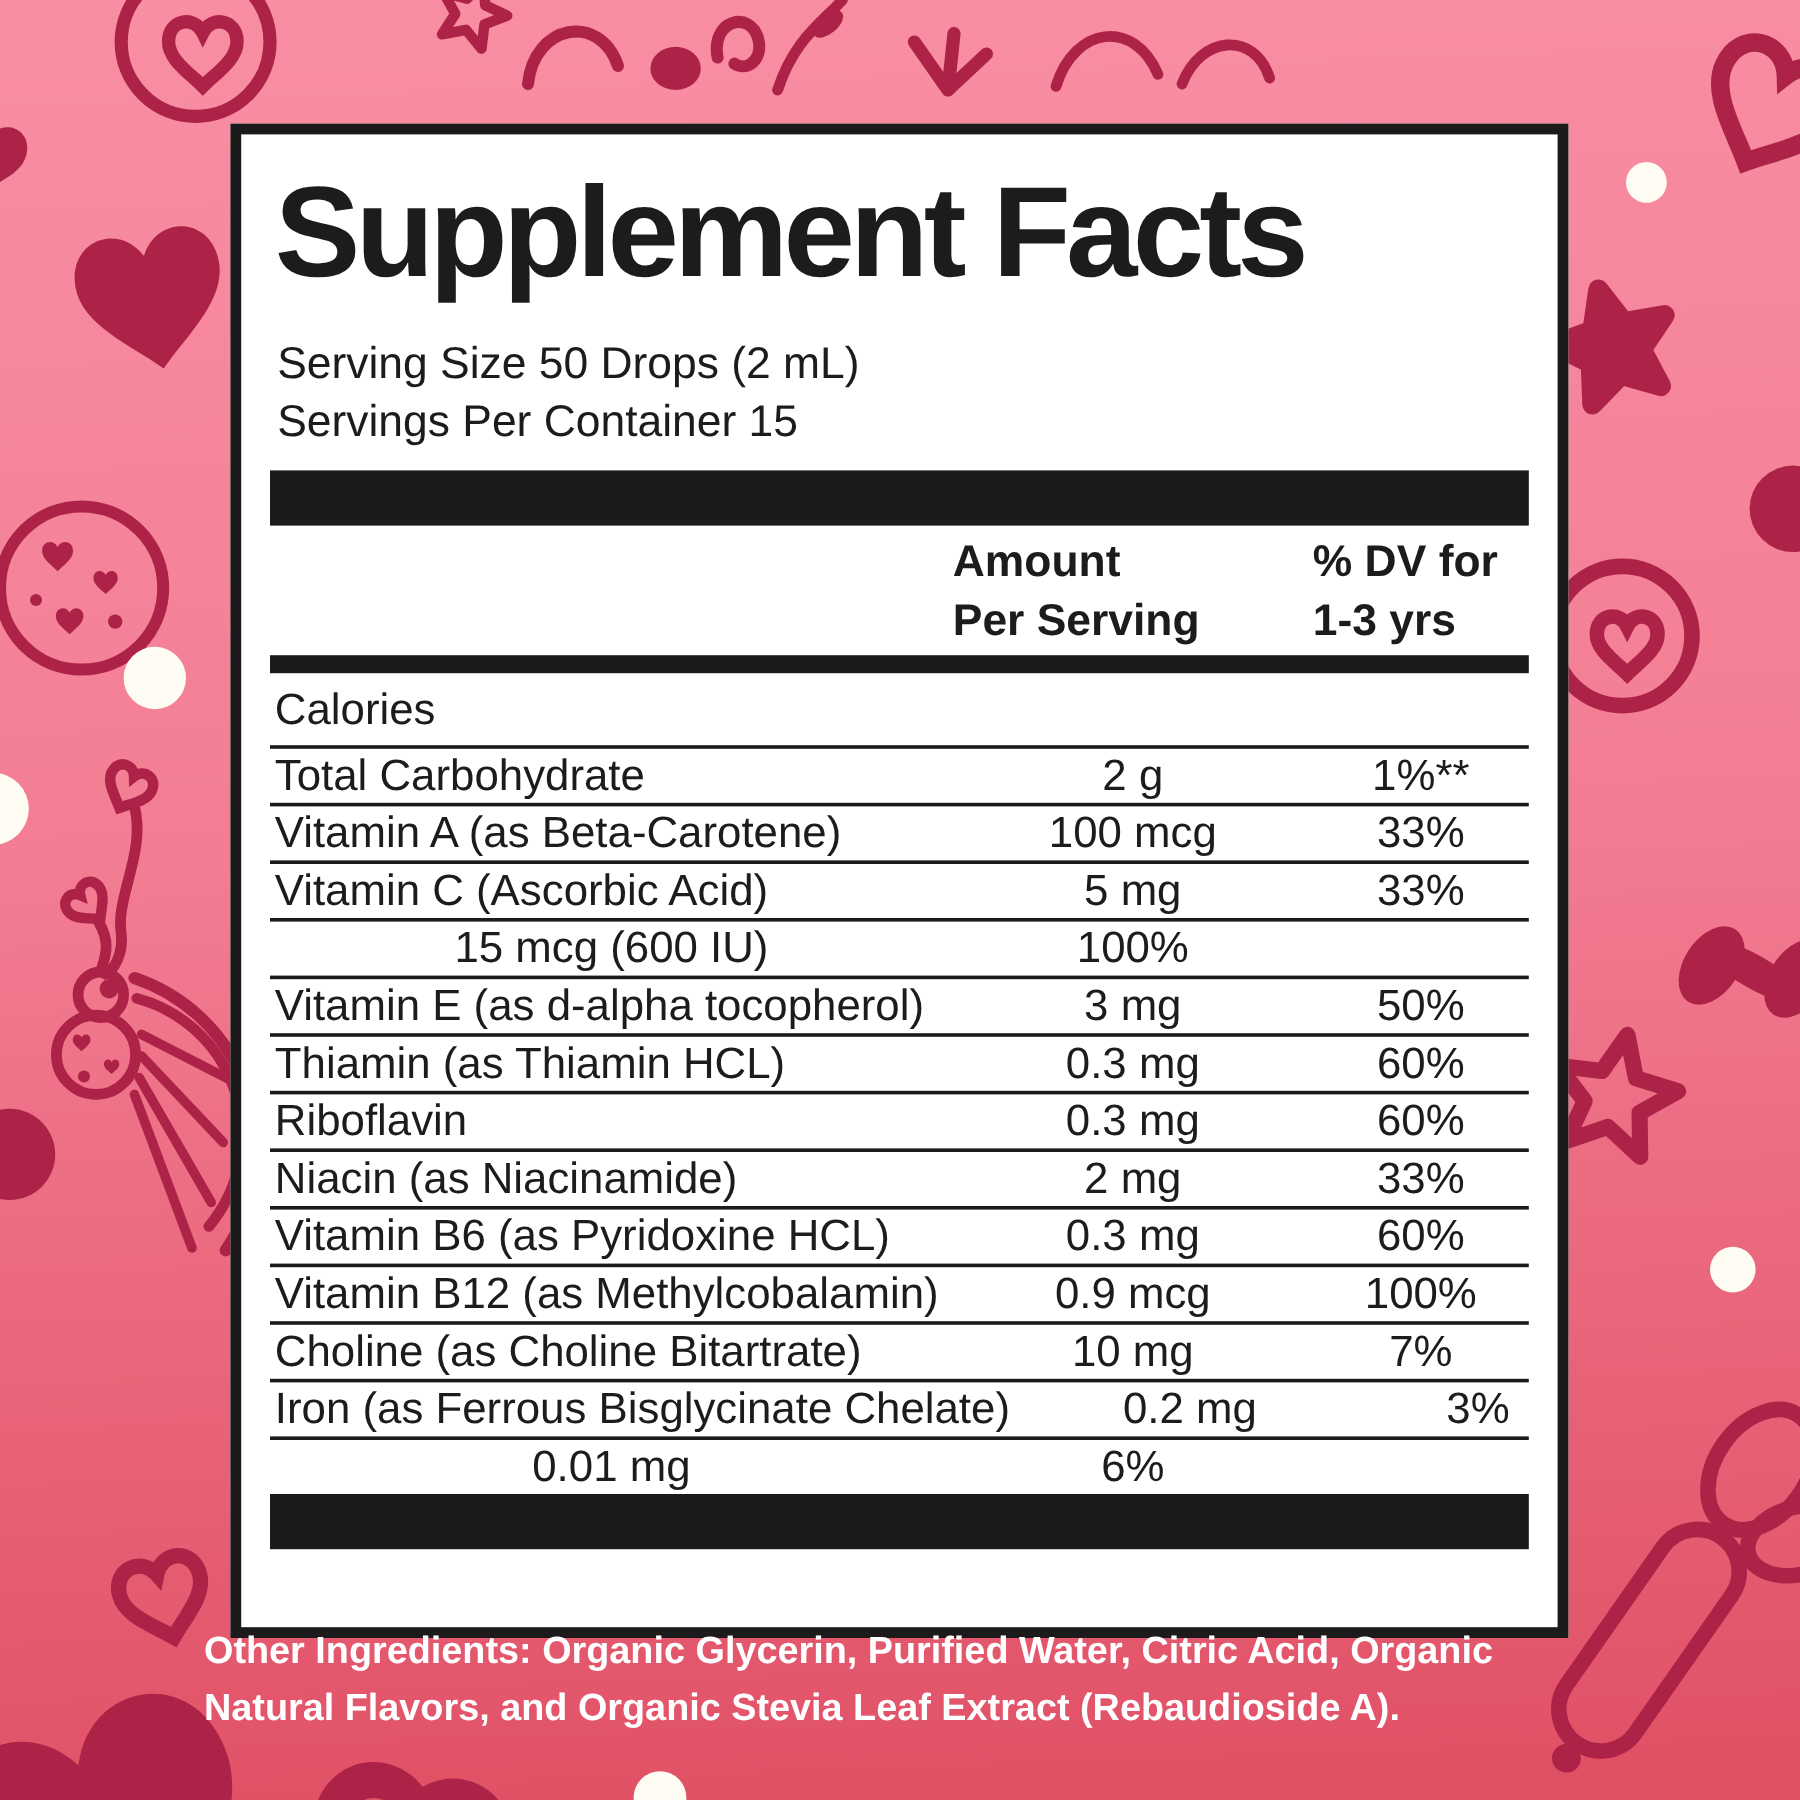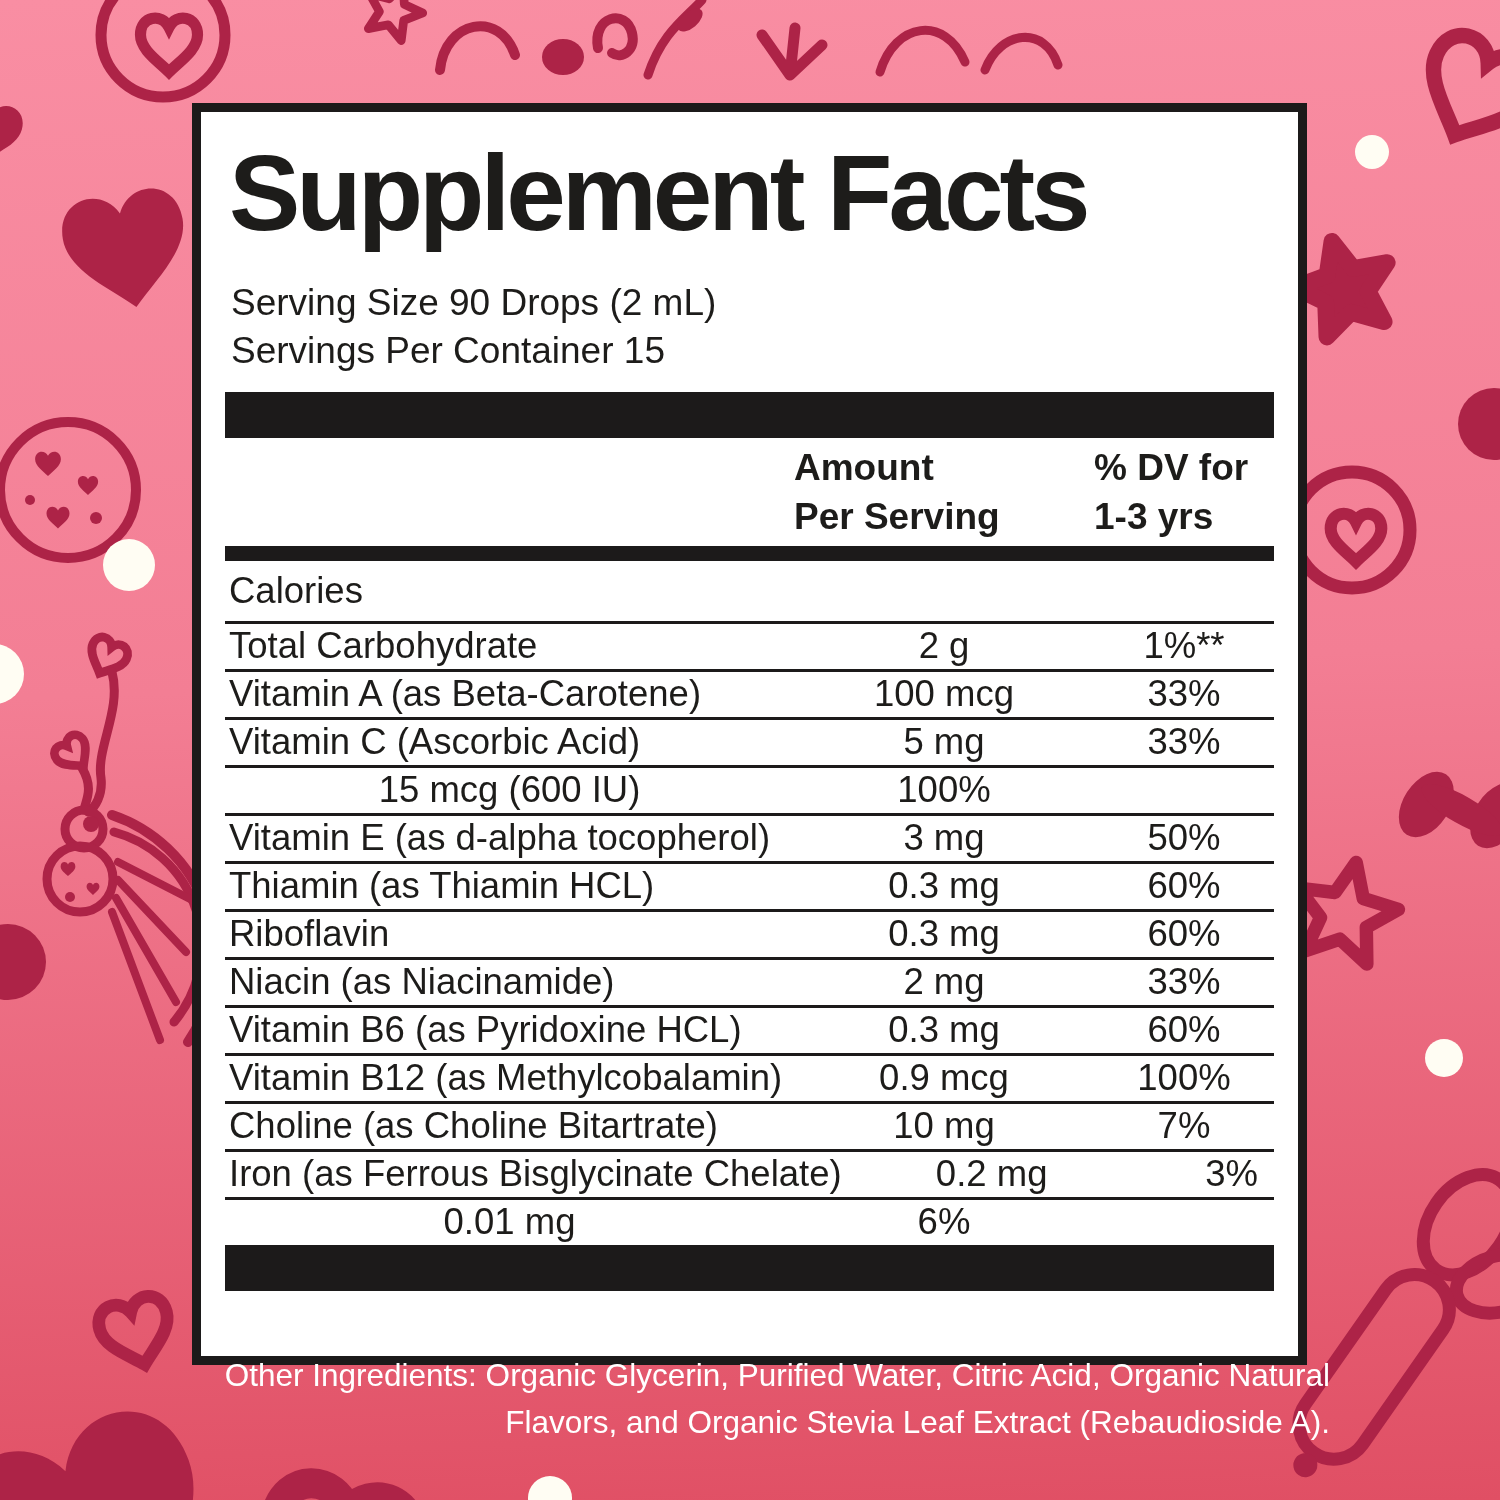--- a/index.html
+++ b/index.html
@@ -19,22 +19,22 @@
   .bar.mid{height:15px;}
   .hdr-row{display:grid;grid-template-columns:1fr 300px 180px;padding:6px 0 4px;}
   .hdr{font-weight:bold;font-size:37px;line-height:1.32;text-align:left;}
   .row{display:grid;grid-template-columns:1fr 300px 180px;align-items:center;
     height:45px;font-size:36.5px;border-top:3px solid #1c1a1a;}
   .row.first{border-top:none;height:60px;}
   .cell{overflow:visible;}
   .cell.name{white-space:nowrap;padding-left:4px;}
   .cell.amt,.cell.dv{text-align:center;white-space:nowrap;}
   .footnote{font-size:35.5px;padding:11px 0 0 4px;white-space:nowrap;}
-  .other{position:absolute;left:170px;right:170px;top:1352px;text-align:right;
-    color:#ffffff;font-weight:normal;font-size:31.5px;line-height:1.5;}
+  .other{position:absolute;left:170px;right:170px;top:1352px;text-align:left;
+    color:#ffffff;font-weight:bold;font-size:31.5px;line-height:1.5;}
 </style>
 </head>
 <body>
 
 <div class="canvas">
 
   <svg class="doodles" viewBox="0 0 1500 1500" aria-hidden="true">
     <defs>
       <path id="heart" d="M0,-22 C12,-46 46,-40 46,-10 C46,14 18,32 0,50 C-18,32 -46,14 -46,-10 C-46,-40 -12,-46 0,-22 Z"></path>
       <path id="star" d="M0,-48 L12.9,-17.8 L45.6,-14.8 L20.9,6.8 L28.2,38.8 L0,22 L-28.2,38.8 L-20.9,6.8 L-45.6,-14.8 L-12.9,-17.8 Z"></path>
@@ -119,21 +119,21 @@
         <circle cx="1444" cy="1058" r="19"></circle>
         <circle cx="550" cy="1498" r="22"></circle>
       </g>
     </g>
   </svg>
 
   <div class="panel">
     <div class="title">Supplement Facts</div>
 
     <div class="serving">
-      <div>Serving Size 90 Drops (2 mL)</div>
+      <div>Serving Size 50 Drops (2 mL)</div>
       <div>Servings Per Container 15</div>
     </div>
 
     <div class="bar thick"></div>
 
     <div class="hdr-row">
       <span></span>
       <span class="hdr">
         <div>Amount</div>
         <div>Per Serving</div>

